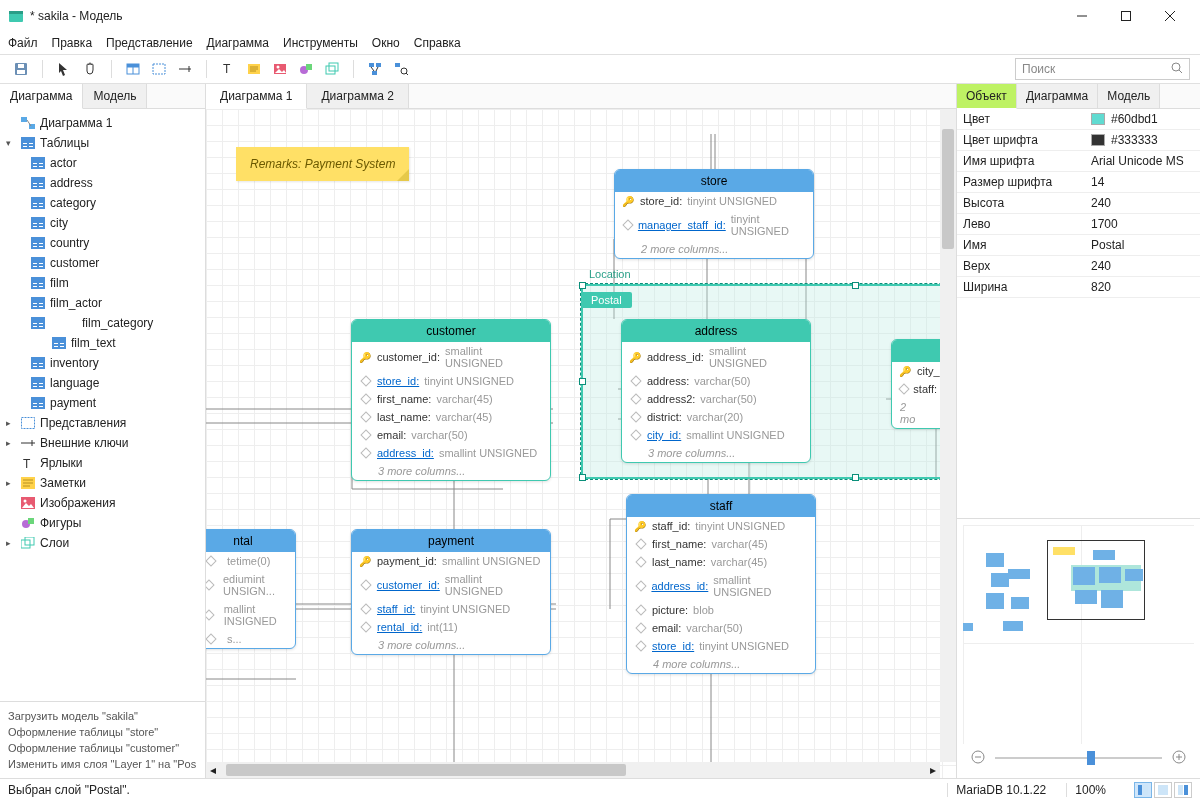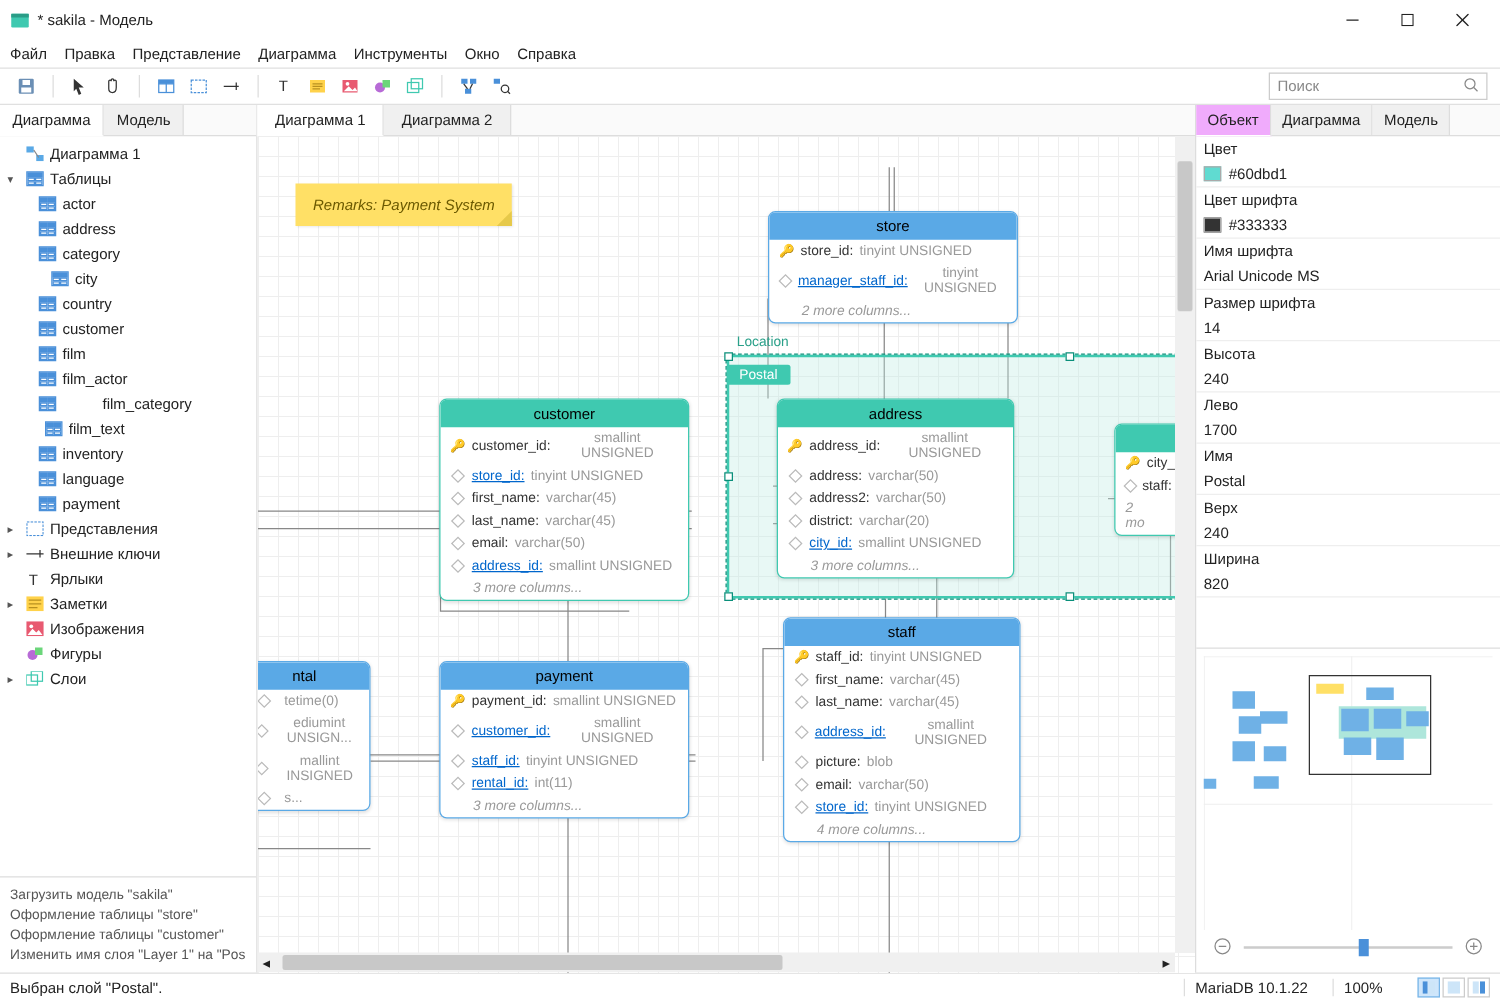--- a/index.html
+++ b/index.html
@@ -49,31 +49,31 @@
 .layer .lname { position: absolute; left: 6px; top: -18px; font-size: 11px; color: #2aa089; }
 .layer .ltag { position: absolute; left: -2px; top: 6px; background: #3fc9b0; color: #fff; padding: 2px 10px; font-size: 11px; border-radius: 2px; }
 .handle { position: absolute; width: 7px; height: 7px; background: #fff; border: 1px solid #0a8f7a; }
 .tblbox { position: absolute; border: 1px solid #5aa9e6; border-radius: 6px; background: #fff; box-shadow: 0 1px 3px rgba(0,0,0,0.12); overflow: hidden; }
 .tblbox.teal { border-color: #3fc9b0; }
 .tblhdr { background: #5aa9e6; color: #000000; text-align: center; padding: 4px 0; font-size: 12px; }
 .tblbox.teal .tblhdr { background: #3fc9b0; }
 .col { display: flex; align-items: center; gap: 5px; padding: 3px 8px; font-size: 11px; }
 .col .k { width: 12px; height: 12px; display: inline-flex; align-items: center; justify-content: center; }
 .col .cn { color: #333; }
-.col .ct { color: #999; text-align: center; }
+.col .ct { color: #999; }
 .col.fk .cn { color: #0066cc; text-decoration: underline; }
 .more { padding: 3px 26px; font-size: 11px; color: #999; font-style: italic; }
 .key-ico { color: #f0a020; font-size: 10px; }
 .dia-ico { width: 8px; height: 8px; border: 1px solid #bbb; transform: rotate(45deg); }
 .right { width: 244px; border-left: 1px solid #ddd; display: flex; flex-direction: column; }
 .rtabs { display: flex; border-bottom: 1px solid #ddd; background: #fafafa; }
 .rtab { padding: 5px 9px; font-size: 12px; border-right: 1px solid #ddd; background: #f0f0f0; cursor: default; }
-.rtab.active { background: #f0abfc; border-bottom: 1px solid #fff; margin-bottom: -1px; }
+.rtab.active { background: #bef264; border-bottom: 1px solid #fff; margin-bottom: -1px; }
 .props { font-size: 12px; }
-.prow { display: flex; border-bottom: 1px solid #eee; flex-direction: column; }
+.prow { display: flex; border-bottom: 1px solid #eee; }
 .prow .pk { width: 128px; padding: 3px 6px; }
 .prow .pv { flex: 1; padding: 3px 6px; display: flex; align-items: center; gap: 6px; }
 .swatch { width: 14px; height: 12px; border: 1px solid #aaa; }
 .overview { margin-top: auto; border-top: 1px solid #ddd; height: 260px; padding: 6px; display:flex; flex-direction:column; }
 .ov-canvas { flex:1; border: 0; position: relative; background: #fff;
   background-image: linear-gradient(#eee 1px, transparent 1px), linear-gradient(90deg, #eee 1px, transparent 1px);
   background-size: 118px 118px;
 }
 .ov-box { position: absolute; background: #6fb1e6; }
 .ov-box.y { background: #ffe066; }
@@ -298,21 +298,21 @@
                 <div></div>
                 <div></div>
                 <div></div>
                 <div></div>
                 <div></div>
                 <div></div>
               </div>
             </span>
             <span>category</span>
           </div>
-          <div class="tree-row" style="padding-left: 40px;">
+          <div class="tree-row" style="padding-left: 30px;">
             <span class="ticon">
               <div class="tbl-ico">
                 <div></div>
                 <div></div>
                 <div></div>
                 <div></div>
                 <div></div>
                 <div></div>
               </div>
             </span>
@@ -376,21 +376,21 @@
                 <div></div>
                 <div></div>
                 <div></div>
                 <div></div>
                 <div></div>
                 <div></div>
               </div>
             </span>
             <span>film_category</span>
           </div>
-          <div class="tree-row" style="padding-left: 35px;">
+          <div class="tree-row" style="padding-left: 24px; margin-left: 27px;">
             <span class="ticon">
               <div class="tbl-ico">
                 <div></div>
                 <div></div>
                 <div></div>
                 <div></div>
                 <div></div>
                 <div></div>
               </div>
             </span>

